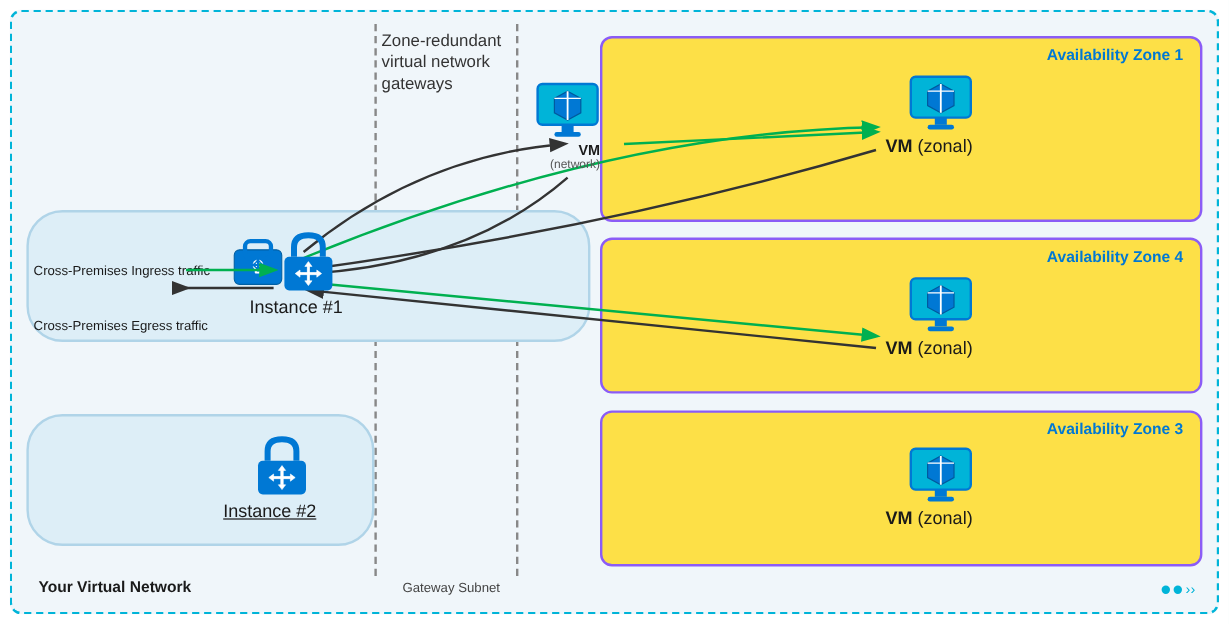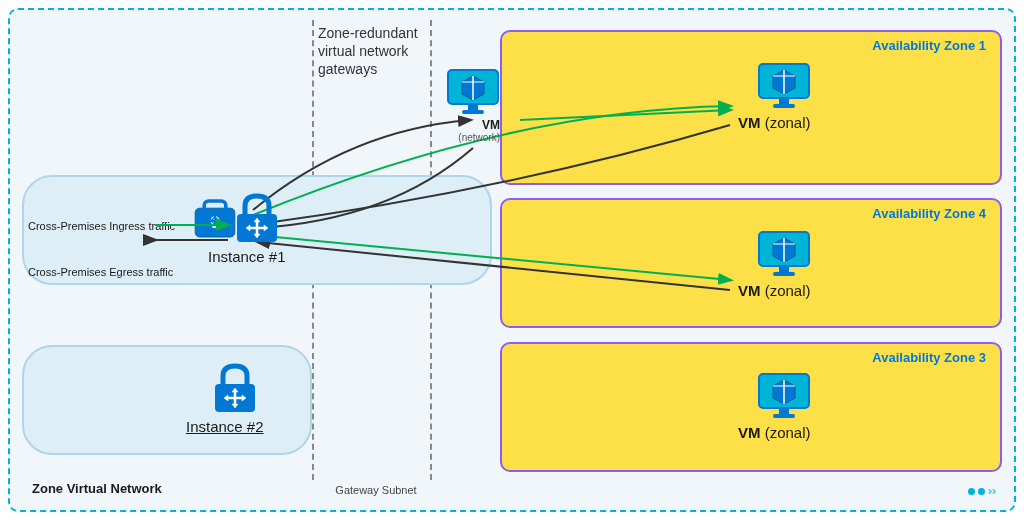--- a/index.html
+++ b/index.html
@@ -184,21 +184,21 @@
     .dot-arrow {
       color: #00b4d8;
       font-size: 12px;
     }
   </style>
 </head>
 <body>
 
 <div class="main-container">
 
-  <div class="virtual-network-label">Zone Virtual Network</div>
+  <div class="virtual-network-label">Your Virtual Network</div>
 
   <div class="gateway-subnet-left"></div>
   <div class="gateway-subnet-right"></div>
   <div class="gateway-subnet-label">Gateway Subnet</div>
 
   <div class="zone-redundant-label">Zone-redundant virtual network gateways</div>
 
   <div class="zone-box zone1">
     <div class="zone-label">Availability Zone 1</div>
   </div>

